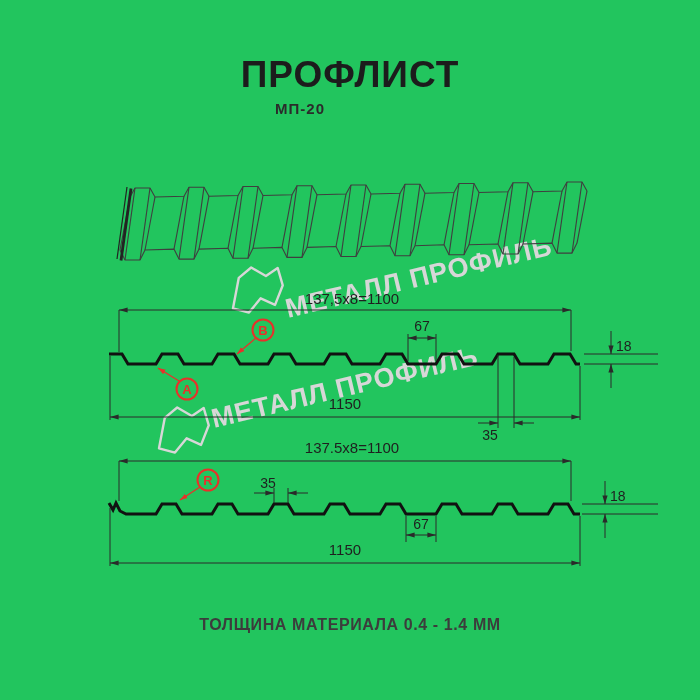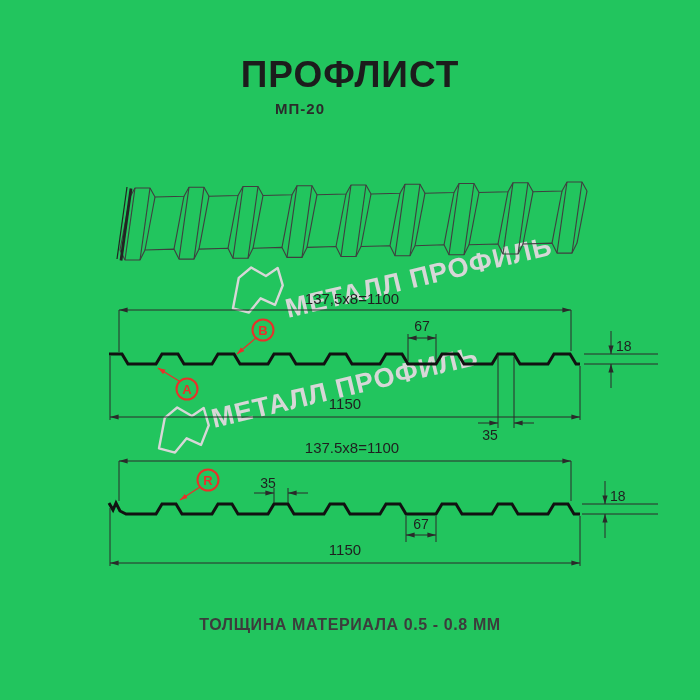--- a/index.html
+++ b/index.html
@@ -188,14 +188,14 @@
       <text class="modtxt" x="345" y="555" text-anchor="middle">1150</text>
 
       <g>
         <line x1="200" y1="487" x2="180" y2="500" stroke="#e8312a" stroke-width="1.3" marker-end="url(#ar)"></line>
         <circle cx="208" cy="480" r="10.5" fill="none" stroke="#e8312a" stroke-width="2"></circle>
         <text class="redtxt" x="208" y="485" text-anchor="middle">R</text>
       </g>
     </g>
   </svg>
 
-  <div class="footer">ТОЛЩИНА МАТЕРИАЛА 0.5 - 0.8 ММ</div>
+  <div class="footer">ТОЛЩИНА МАТЕРИАЛА 0.4 - 1.4 ММ</div>
 </div>
 
 </body></html>

